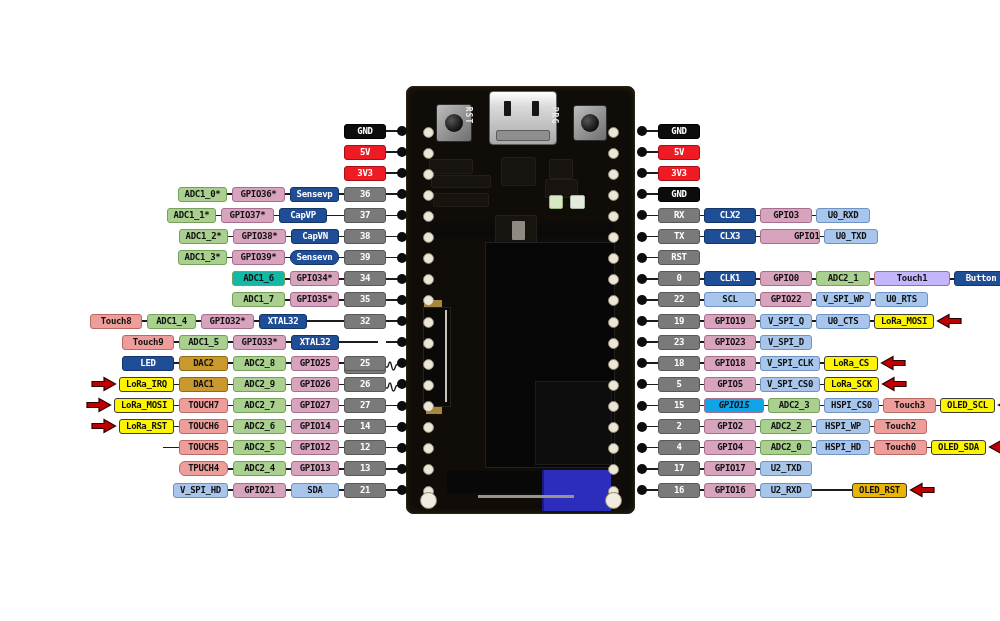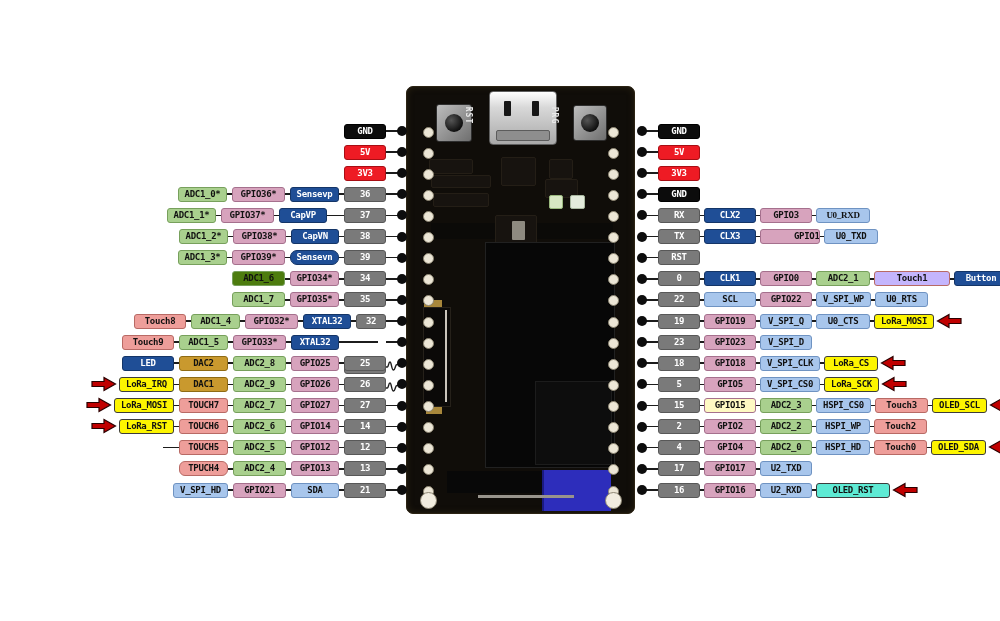--- a/index.html
+++ b/index.html
@@ -184,39 +184,39 @@
     </div>
     <div class="prow left" style="top: 250.22px;">
       <div class="cell" style="background: rgb(169, 208, 142); color: rgb(17, 17, 17); border-color: rgb(119, 160, 92); width: 49px;">ADC1_3*</div>
       <div class="cell" style="background: rgb(215, 163, 189); color: rgb(17, 17, 17); border-color: rgb(165, 112, 141); width: 53px;">GPIO39*</div>
       <div class="cell" style="background: rgb(31, 78, 150); color: rgb(255, 255, 255); border-color: rgb(20, 53, 103); width: 49px; border-radius: 7px;">Sensevn</div>
       <div class="cell" style="background: rgb(122, 122, 122); color: rgb(255, 255, 255); border-color: rgb(88, 88, 88); width: 42px;">39</div>
       <span class="ext"></span>
       <span class="dot"></span>
     </div>
     <div class="prow left" style="top: 271.34px;">
-      <div class="cell" style="background: #4d7c0f; color: rgb(17, 17, 17); border-color: rgb(119, 160, 92); width: 53px;">ADC1_6</div>
+      <div class="cell" style="background: #14b8a6; color: rgb(17, 17, 17); border-color: rgb(119, 160, 92); width: 53px;">ADC1_6</div>
       <div class="cell" style="background: rgb(215, 163, 189); color: rgb(17, 17, 17); border-color: rgb(165, 112, 141); width: 49px;">GPIO34*</div>
       <div class="cell" style="background: rgb(122, 122, 122); color: rgb(255, 255, 255); border-color: rgb(88, 88, 88); width: 42px;">34</div>
       <span class="ext"></span>
       <span class="dot"></span>
     </div>
     <div class="prow left" style="top: 292.46px;">
       <div class="cell" style="background: rgb(169, 208, 142); color: rgb(17, 17, 17); border-color: rgb(119, 160, 92); width: 53px;">ADC1_7</div>
       <div class="cell" style="background: rgb(215, 163, 189); color: rgb(17, 17, 17); border-color: rgb(165, 112, 141); width: 49px;">GPIO35*</div>
       <div class="cell" style="background: rgb(122, 122, 122); color: rgb(255, 255, 255); border-color: rgb(88, 88, 88); width: 42px;">35</div>
       <span class="ext"></span>
       <span class="dot"></span>
     </div>
     <div class="prow left" style="top: 313.58px;">
       <div class="cell" style="background: rgb(238, 158, 154); color: rgb(17, 17, 17); border-color: rgb(184, 106, 101); width: 52px;">Touch8</div>
       <div class="cell" style="background: rgb(169, 208, 142); color: rgb(17, 17, 17); border-color: rgb(119, 160, 92); width: 49px;">ADC1_4</div>
       <div class="cell" style="background: rgb(215, 163, 189); color: rgb(17, 17, 17); border-color: rgb(165, 112, 141); width: 53px;">GPIO32*</div>
       <div class="cell" style="background: rgb(31, 78, 150); color: rgb(255, 255, 255); border-color: rgb(20, 53, 103); width: 48px;">XTAL32</div>
-      <div class="cell" style="background: rgb(122, 122, 122); color: rgb(255, 255, 255); border-color: rgb(88, 88, 88); width: 30px;">32</div>
+      <div class="cell" style="background: rgb(122, 122, 122); color: rgb(255, 255, 255); border-color: rgb(88, 88, 88); width: 42px; margin-left: 32px;">32</div>
       <span class="ext"></span>
       <span class="dot"></span>
     </div>
     <div class="prow left" style="top: 334.7px;">
       <div class="cell" style="background: rgb(238, 158, 154); color: rgb(17, 17, 17); border-color: rgb(184, 106, 101); width: 52px;">Touch9</div>
       <div class="cell" style="background: rgb(169, 208, 142); color: rgb(17, 17, 17); border-color: rgb(119, 160, 92); width: 49px;">ADC1_5</div>
       <div class="cell" style="background: rgb(215, 163, 189); color: rgb(17, 17, 17); border-color: rgb(165, 112, 141); width: 53px;">GPIO33*</div>
       <div class="cell" style="background: rgb(31, 78, 150); color: rgb(255, 255, 255); border-color: rgb(20, 53, 103); width: 48px;">XTAL32</div>
       <div class="cell" style="background: rgb(122, 122, 122); color: rgb(255, 255, 255); border-color: rgb(88, 88, 88); width: 42px; margin-top: 48px;">33</div>
       <span class="ext"></span>
@@ -312,21 +312,21 @@
     </div>
     <div class="prow right" style="top: 186.86px;">
       <div class="cell" style="background: rgb(12, 12, 12); color: rgb(255, 255, 255); border-color: rgb(0, 0, 0); width: 42px;">GND</div>
       <span class="ext"></span>
       <span class="dot"></span>
     </div>
     <div class="prow right" style="top: 207.98px;">
       <div class="cell" style="background: rgb(122, 122, 122); color: rgb(255, 255, 255); border-color: rgb(88, 88, 88); width: 42px;">RX</div>
       <div class="cell" style="background: rgb(31, 78, 150); color: rgb(255, 255, 255); border-color: rgb(20, 53, 103); width: 52px;">CLX2</div>
       <div class="cell" style="background: rgb(215, 163, 189); color: rgb(17, 17, 17); border-color: rgb(165, 112, 141); width: 52px;">GPIO3</div>
-      <div class="cell" style="background: rgb(168, 198, 236); color: rgb(17, 17, 17); border-color: rgb(111, 147, 194); width: 54px; font-family: Liberation Serif, serif;">U0_RXD</div>
+      <div class="cell" style="background: rgb(168, 198, 236); color: rgb(17, 17, 17); border-color: rgb(111, 147, 194); width: 54px;">U0_RXD</div>
       <span class="ext"></span>
       <span class="dot"></span>
     </div>
     <div class="prow right" style="top: 229.1px;">
       <div class="cell" style="background: rgb(122, 122, 122); color: rgb(255, 255, 255); border-color: rgb(88, 88, 88); width: 42px;">TX</div>
       <div class="cell" style="background: rgb(31, 78, 150); color: rgb(255, 255, 255); border-color: rgb(20, 53, 103); width: 52px;">CLX3</div>
       <div class="cell" style="background: rgb(215, 163, 189); color: rgb(17, 17, 17); border-color: rgb(165, 112, 141); width: 60px; padding-left: 33px;">GPIO1</div>
       <div class="cell" style="background: rgb(168, 198, 236); color: rgb(17, 17, 17); border-color: rgb(111, 147, 194); width: 54px;">U0_TXD</div>
       <span class="ext"></span>
       <span class="dot"></span>
@@ -391,21 +391,21 @@
       <div class="cell" style="background: rgb(168, 198, 236); color: rgb(17, 17, 17); border-color: rgb(111, 147, 194); width: 60px;">V_SPI_CS0</div>
       <div class="cell" style="background: rgb(253, 245, 0); color: rgb(17, 17, 17); border-color: rgb(60, 60, 60); width: 55px;">LoRa_SCK</div>
       <span class="arrow-left"><svg width="26" height="16" viewBox="0 0 26 16">
           <polygon points="25,5.5 13,5.5 13,1.5 1.5,8 13,14.5 13,10.5 25,10.5" fill="#c00000" stroke="#2a0000" stroke-width="1.2"></polygon>
         </svg></span>
       <span class="ext"></span>
       <span class="dot"></span>
     </div>
     <div class="prow right" style="top: 398.06px;">
       <div class="cell" style="background: rgb(122, 122, 122); color: rgb(255, 255, 255); border-color: rgb(88, 88, 88); width: 42px;">15</div>
-      <div class="cell" style="background: #fef9c3; color: rgb(17, 17, 17); border-color: rgb(165, 112, 141); width: 52px;">GPIO15</div>
+      <div class="cell" style="background: #0ea5e9; color: rgb(17, 17, 17); border-color: rgb(165, 112, 141); width: 60px; font-style: italic;">GPIO15</div>
       <div class="cell" style="background: rgb(169, 208, 142); color: rgb(17, 17, 17); border-color: rgb(119, 160, 92); width: 52px;">ADC2_3</div>
       <div class="cell" style="background: rgb(168, 198, 236); color: rgb(17, 17, 17); border-color: rgb(111, 147, 194); width: 55px;">HSPI_CS0</div>
       <div class="cell" style="background: rgb(238, 158, 154); color: rgb(17, 17, 17); border-color: rgb(184, 106, 101); width: 53px;">Touch3</div>
       <div class="cell" style="background: rgb(253, 245, 0); color: rgb(17, 17, 17); border-color: rgb(60, 60, 60); width: 55px;">OLED_SCL</div>
       <span class="arrow-left"><svg width="26" height="16" viewBox="0 0 26 16">
           <polygon points="25,5.5 13,5.5 13,1.5 1.5,8 13,14.5 13,10.5 25,10.5" fill="#c00000" stroke="#2a0000" stroke-width="1.2"></polygon>
         </svg></span>
       <span class="ext"></span>
       <span class="dot"></span>
     </div>
@@ -435,20 +435,20 @@
       <div class="cell" style="background: rgb(122, 122, 122); color: rgb(255, 255, 255); border-color: rgb(88, 88, 88); width: 42px;">17</div>
       <div class="cell" style="background: rgb(215, 163, 189); color: rgb(17, 17, 17); border-color: rgb(165, 112, 141); width: 52px;">GPIO17</div>
       <div class="cell" style="background: rgb(168, 198, 236); color: rgb(17, 17, 17); border-color: rgb(111, 147, 194); width: 52px;">U2_TXD</div>
       <span class="ext"></span>
       <span class="dot"></span>
     </div>
     <div class="prow right" style="top: 482.54px;">
       <div class="cell" style="background: rgb(122, 122, 122); color: rgb(255, 255, 255); border-color: rgb(88, 88, 88); width: 42px;">16</div>
       <div class="cell" style="background: rgb(215, 163, 189); color: rgb(17, 17, 17); border-color: rgb(165, 112, 141); width: 52px;">GPIO16</div>
       <div class="cell" style="background: rgb(168, 198, 236); color: rgb(17, 17, 17); border-color: rgb(111, 147, 194); width: 52px;">U2_RXD</div>
-      <div class="cell" style="background: #5eead4; color: rgb(17, 17, 17); border-color: rgb(60, 60, 60); width: 74px;">OLED_RST</div>
+      <div class="cell" style="background: #eab308; color: rgb(17, 17, 17); border-color: rgb(60, 60, 60); width: 55px; margin-left: 36px;">OLED_RST</div>
       <span class="arrow-left"><svg width="26" height="16" viewBox="0 0 26 16">
           <polygon points="25,5.5 13,5.5 13,1.5 1.5,8 13,14.5 13,10.5 25,10.5" fill="#c00000" stroke="#2a0000" stroke-width="1.2"></polygon>
         </svg></span>
       <span class="ext"></span>
       <span class="dot"></span>
     </div>
   </div>
 
 </body></html>

